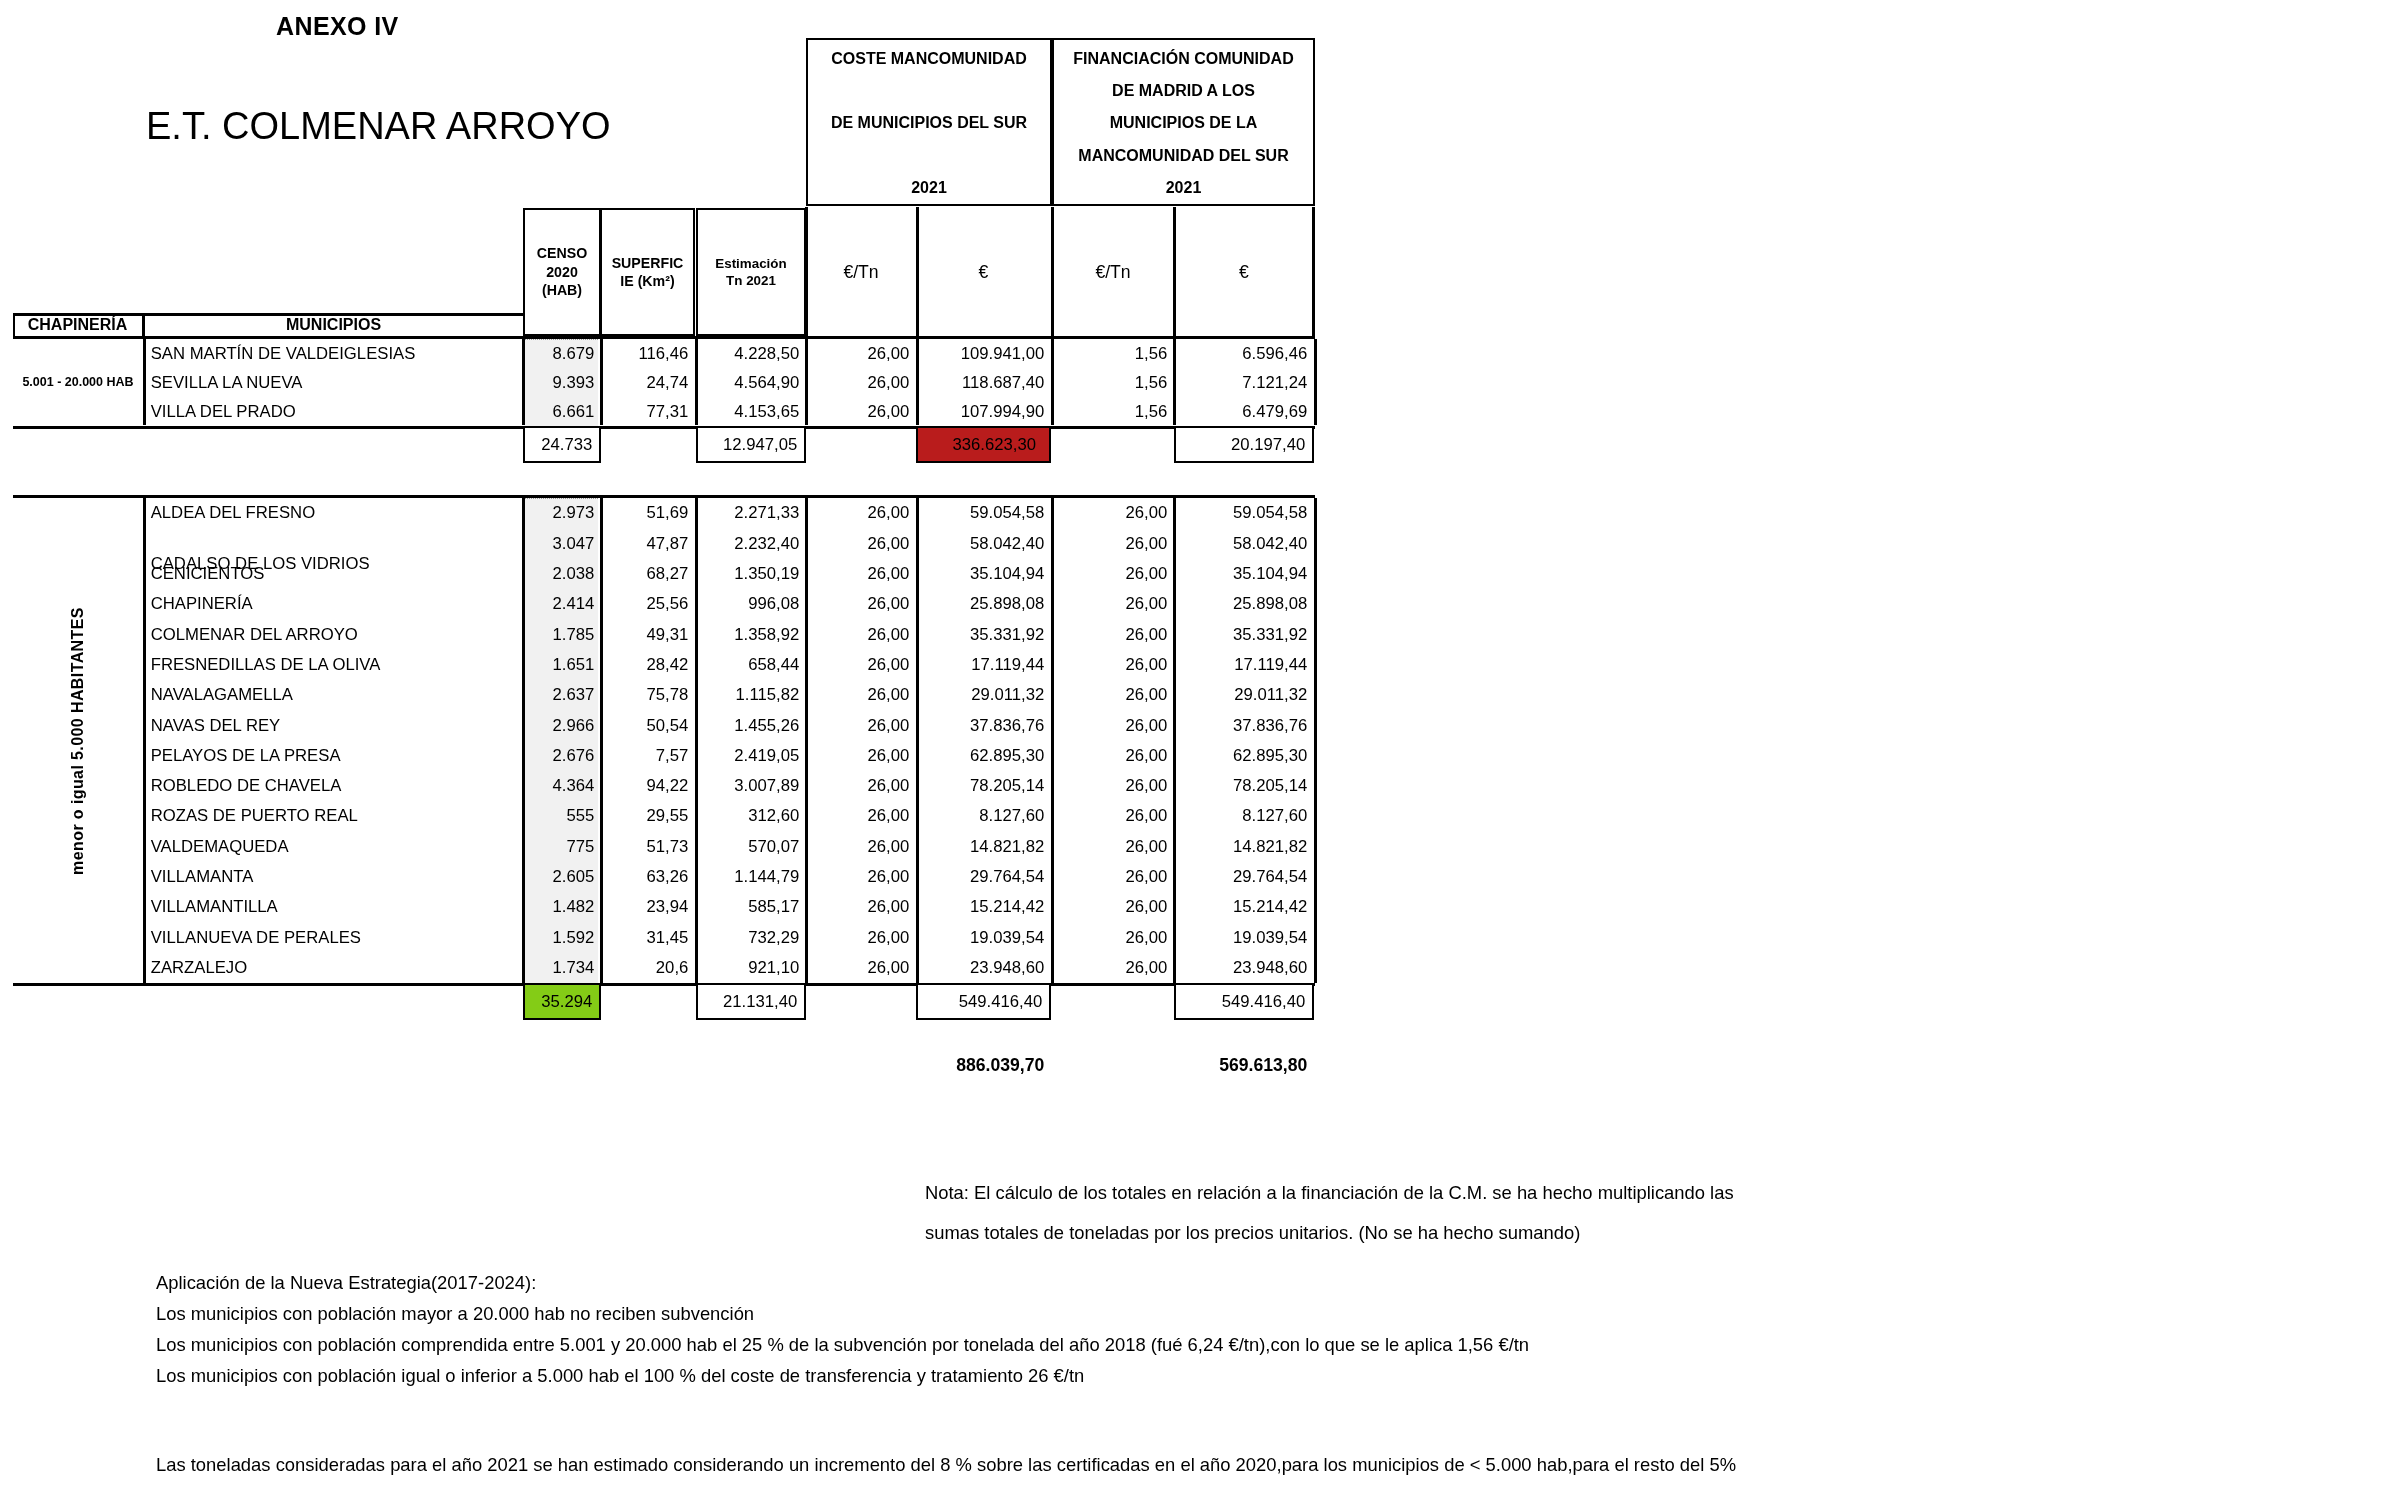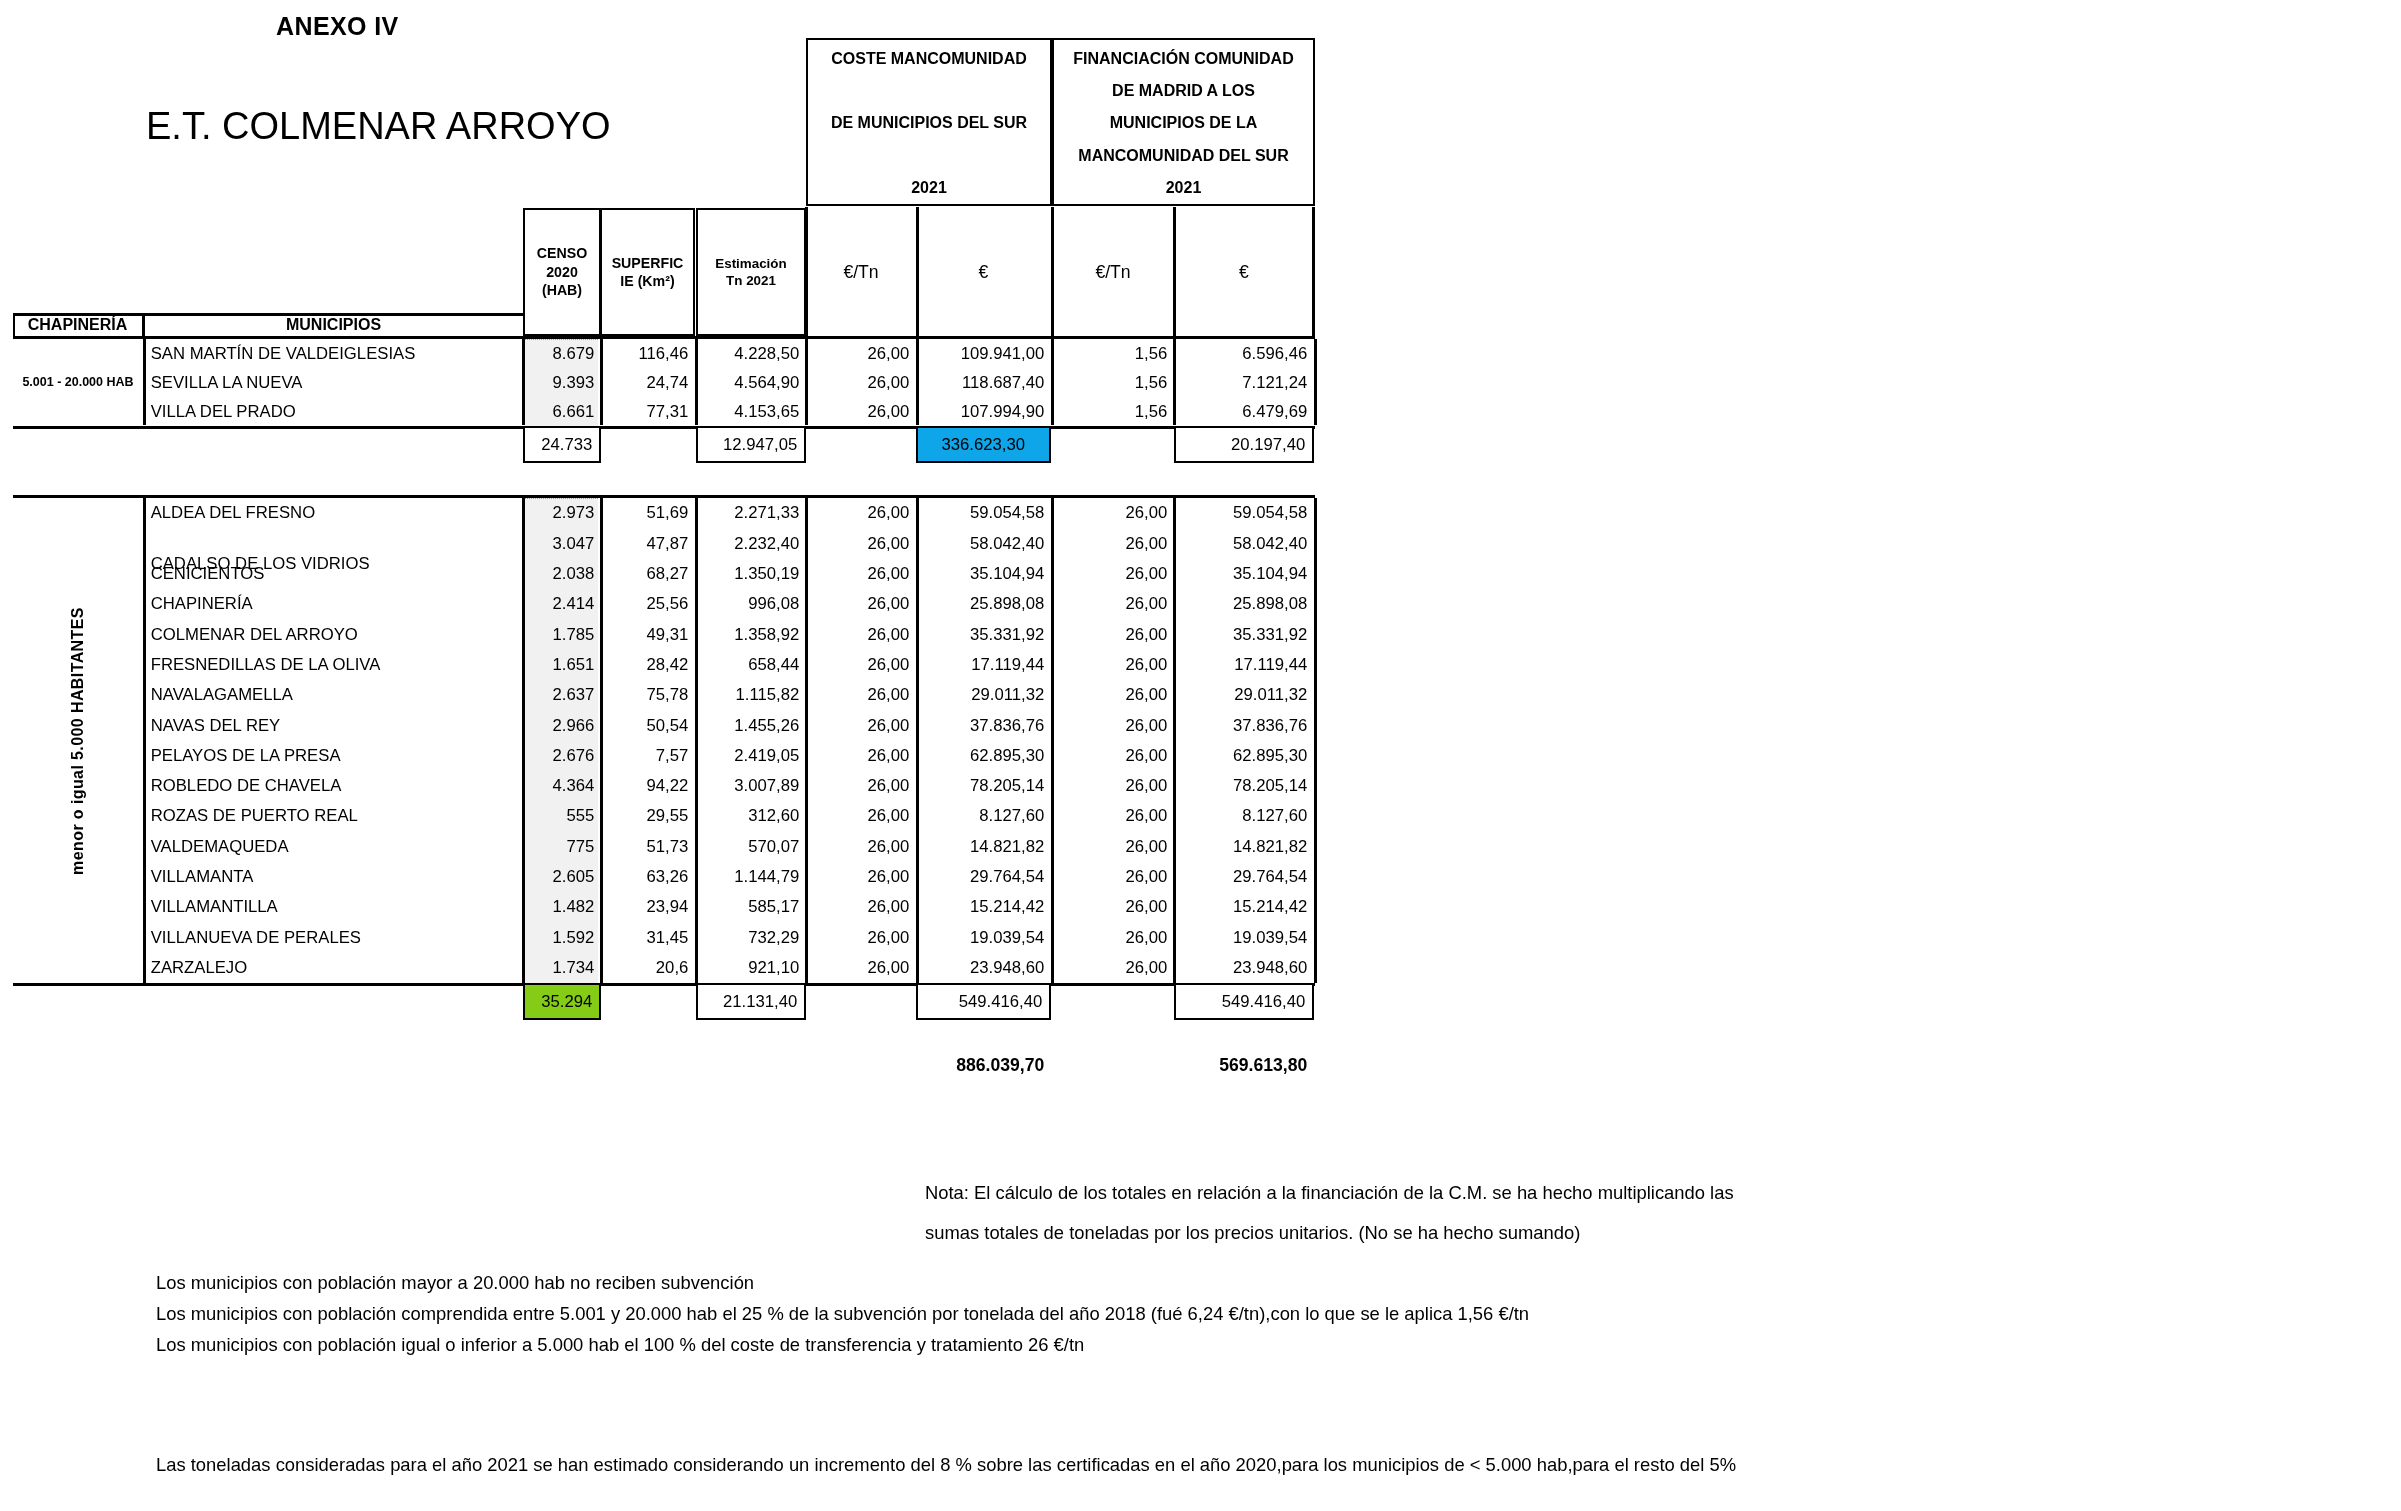--- a/index.html
+++ b/index.html
@@ -95,20 +95,21 @@
   <div class="vertlabel" style="left:12.5px;top:498px;width:131px;height:485px;">
     <span>menor o igual 5.000 HABITANTES</span>
   </div>
 
   <div class="grand" style="left:916px;top:1050px;width:135px;height:30px;">886.039,70</div>
   <div class="grand" style="left:1174px;top:1050px;width:140px;height:30px;">569.613,80</div>
 
   <div class="note" style="left:925px;top:1182px;">Nota: El cálculo de los totales en relación a la financiación de la C.M. se ha hecho multiplicando las</div>
   <div class="note" style="left:925px;top:1222px;">sumas totales de toneladas por los precios unitarios. (No se ha hecho sumando)</div>
   <div class="abs" style="left:156px;top:1267px;font-size:18.4px;line-height:31px;white-space:nowrap;" id="aplicacion-notes">
+      <div>Aplicación de la Nueva Estrategia(2017-2024):</div>
       <div>Los municipios con población mayor a 20.000 hab no reciben subvención</div>
       <div>Los municipios con población comprendida entre 5.001 y 20.000 hab el 25 % de la subvención por tonelada del año 2018 (fué 6,24 €/tn),con lo que se le aplica 1,56 €/tn</div>
       <div>Los municipios con población igual o inferior a 5.000 hab el 100 % del coste de transferencia y tratamiento 26 €/tn</div>
     </div>
   <div class="note" style="left:156px;top:1454px;">Las toneladas consideradas para el año 2021 se han estimado considerando un incremento del 8 % sobre las certificadas en el año 2020,para los municipios de &lt; 5.000 hab,para el resto del 5%</div>
 
 <div style="left: 524px; top: 339px; width: 74px; height: 86px; background: rgb(241, 241, 241); border-top: 1.7px dotted rgb(153, 153, 153); position: absolute;"></div>
     <div style="left: 143px; top: 339px; width: 2.5px; height: 86px; background: rgb(0, 0, 0); position: absolute;"></div>
     <div style="left: 522px; top: 339px; width: 2.5px; height: 86px; background: rgb(0, 0, 0); position: absolute;"></div>
     <div style="left: 600px; top: 339px; width: 2.5px; height: 86px; background: rgb(0, 0, 0); position: absolute;"></div>
@@ -137,21 +138,21 @@
     <div class="cell left" style="left: 144px; top: 397px; width: 379px; height: 29px;">VILLA DEL PRADO</div>
     <div class="cell right" style="left: 523px; top: 397px; width: 78px; height: 29px;">6.661</div>
     <div class="cell right" style="left: 600px; top: 397px; width: 95px; height: 29px;">77,31</div>
     <div class="cell right" style="left: 696px; top: 397px; width: 110px; height: 29px;">4.153,65</div>
     <div class="cell right" style="left: 806px; top: 397px; width: 110px; height: 29px;">26,00</div>
     <div class="cell right" style="left: 916px; top: 397px; width: 135px; height: 29px;">107.994,90</div>
     <div class="cell right" style="left: 1052px; top: 397px; width: 122px; height: 29px;">1,56</div>
     <div class="cell right" style="left: 1174px; top: 397px; width: 140px; height: 29px;">6.479,69</div>
     <div style="left: 523px; top: 426px; width: 78px; height: 37px; position: absolute; border: 2.5px solid rgb(0, 0, 0); box-sizing: border-box; background: rgb(255, 255, 255); display: flex; align-items: center; justify-content: flex-end; padding-right: 6.7px; font-size: 16.7px;">24.733</div>
     <div style="left: 696px; top: 426px; width: 110px; height: 37px; position: absolute; border: 2.5px solid rgb(0, 0, 0); box-sizing: border-box; background: rgb(255, 255, 255); display: flex; align-items: center; justify-content: flex-end; padding-right: 6.7px; font-size: 16.7px;">12.947,05</div>
-    <div style="left: 916px; top: 426px; width: 135px; height: 37px; position: absolute; border: 2.5px solid rgb(0, 0, 0); box-sizing: border-box; background: #0ea5e9; display: flex; align-items: center; justify-content: flex-end; padding-right: 24px; font-size: 16.7px;">336.623,30</div>
+    <div style="left: 916px; top: 426px; width: 135px; height: 37px; position: absolute; border: 2.5px solid rgb(0, 0, 0); box-sizing: border-box; background: #b91c1c; display: flex; align-items: center; justify-content: flex-end; padding-right: 13px; font-size: 16.7px;">336.623,30</div>
     <div style="left: 1174px; top: 426px; width: 140px; height: 37px; position: absolute; border: 2.5px solid rgb(0, 0, 0); box-sizing: border-box; background: rgb(255, 255, 255); display: flex; align-items: center; justify-content: flex-end; padding-right: 6.7px; font-size: 16.7px;">20.197,40</div>
     <div style="left: 524px; top: 498px; width: 74px; height: 485px; background: rgb(241, 241, 241); border-top: 1.7px dotted rgb(153, 153, 153); position: absolute;"></div>
     <div style="left: 143px; top: 498px; width: 2.5px; height: 485px; background: rgb(0, 0, 0); position: absolute;"></div>
     <div style="left: 522px; top: 498px; width: 2.5px; height: 485px; background: rgb(0, 0, 0); position: absolute;"></div>
     <div style="left: 600px; top: 498px; width: 2.5px; height: 485px; background: rgb(0, 0, 0); position: absolute;"></div>
     <div style="left: 695px; top: 498px; width: 2.5px; height: 485px; background: rgb(0, 0, 0); position: absolute;"></div>
     <div style="left: 805px; top: 498px; width: 2.5px; height: 485px; background: rgb(0, 0, 0); position: absolute;"></div>
     <div style="left: 916px; top: 498px; width: 2.5px; height: 485px; background: rgb(0, 0, 0); position: absolute;"></div>
     <div style="left: 1051px; top: 498px; width: 2.5px; height: 485px; background: rgb(0, 0, 0); position: absolute;"></div>
     <div style="left: 1173px; top: 498px; width: 2.5px; height: 485px; background: rgb(0, 0, 0); position: absolute;"></div>

